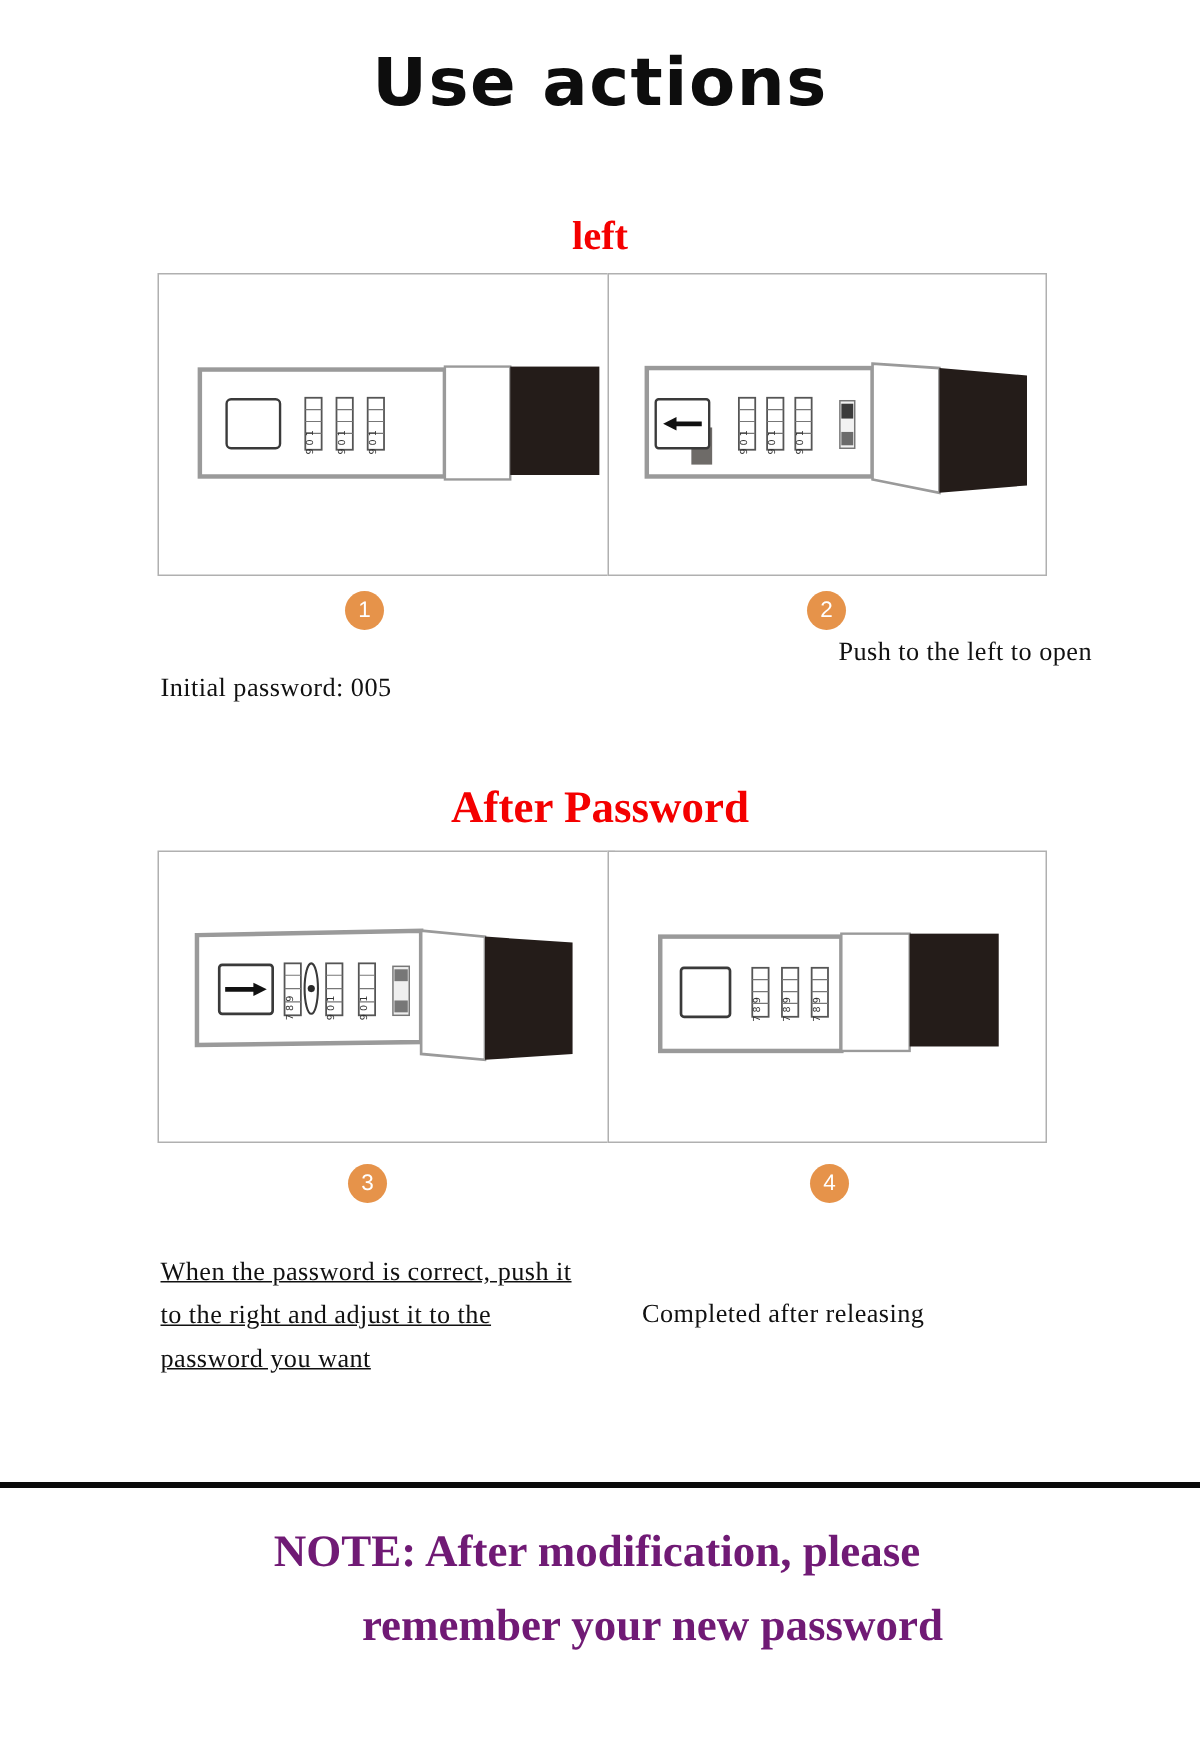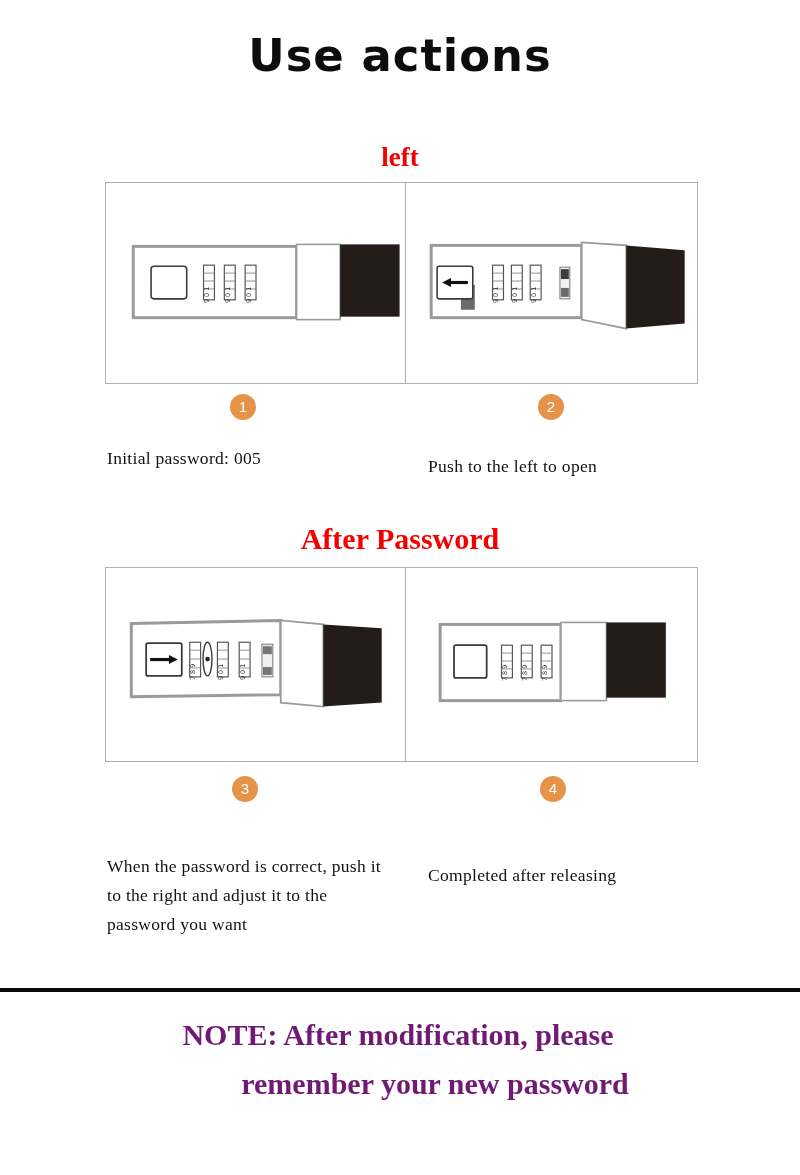--- a/index.html
+++ b/index.html
@@ -62,22 +62,22 @@
   
   .caption{
     position:absolute;
     font-family:"Liberation Serif", serif;
     font-size:17.5px;
     color:#111111;
     line-height:29px;
     letter-spacing:0.3px;
   }
   #caption-1{left:107px;top:444px;width:300px;}
-  #caption-2{left:428px;top:452px;width:300px;}
-  #caption-3{left:107px;top:852px;width:290px;}
+  #caption-2{left:428px;top:420px;width:300px;text-align:right;}
+  #caption-3{left:107px;top:833px;width:290px;text-decoration:underline;}
   #caption-4{left:428px;top:861px;width:300px;font-family:Liberation Serif, serif;}
 
   
   .divider{
     position:absolute;left:0;top:988px;width:800px;height:4px;
     background:#0a0a0a;
   }
 
   
   .note{

